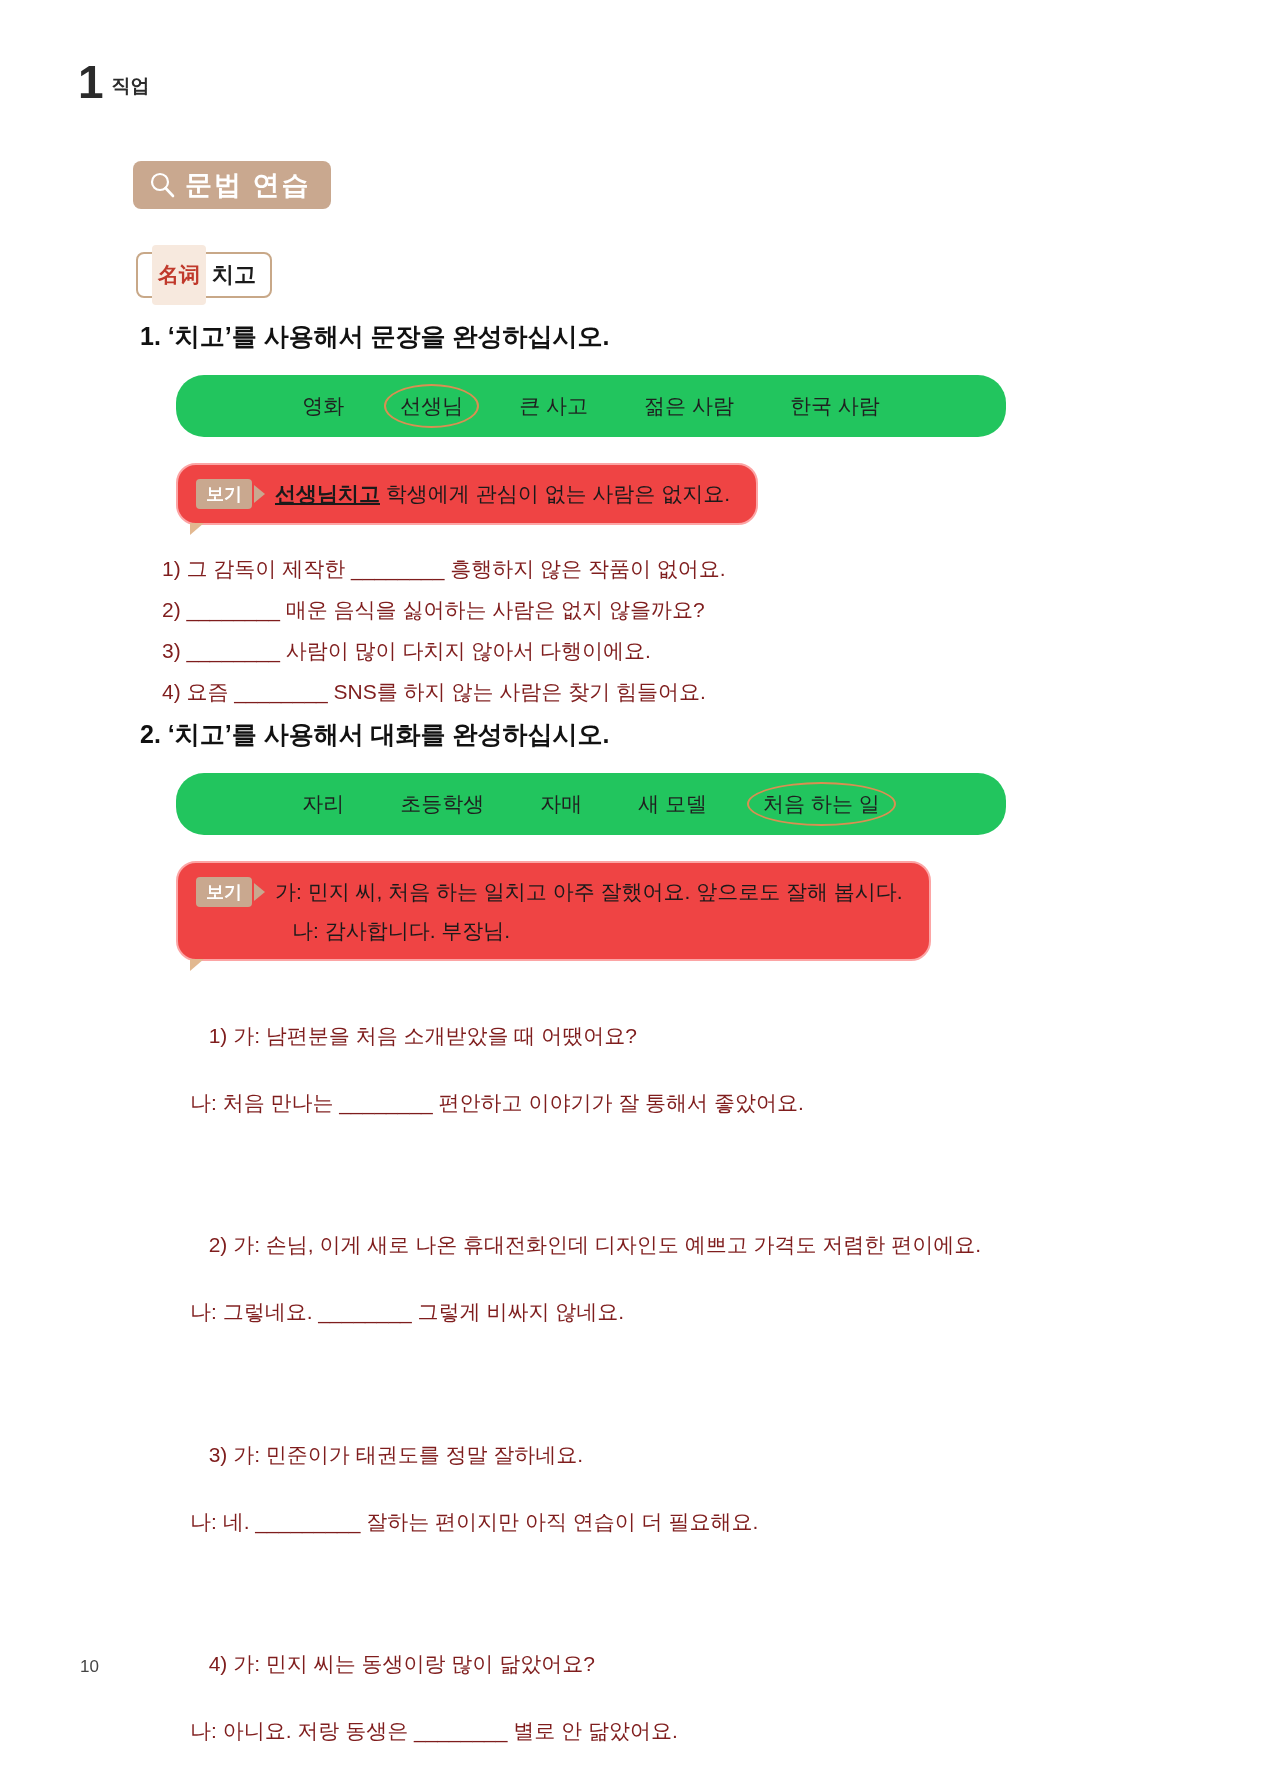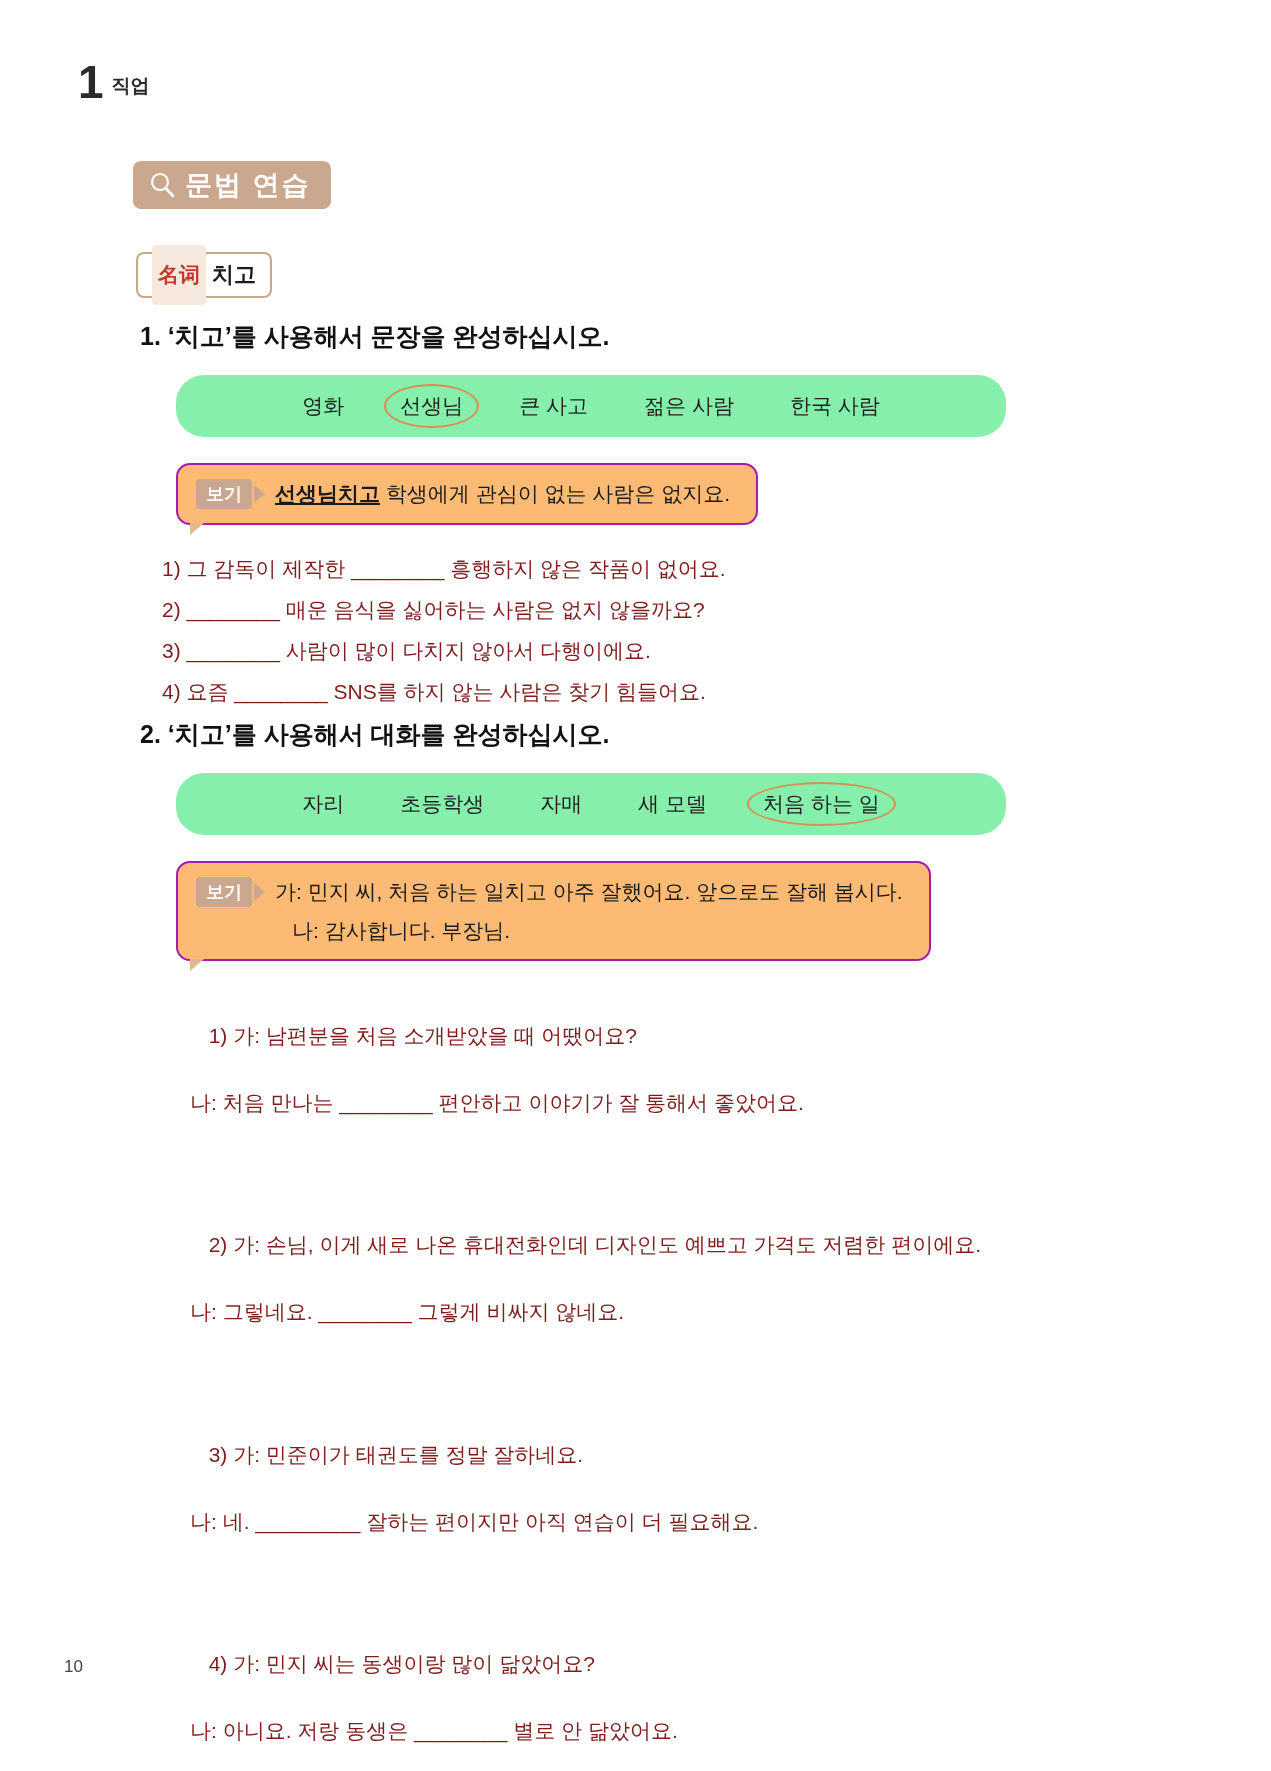--- a/index.html
+++ b/index.html
@@ -112,21 +112,21 @@
   #ex2 { top: 718px; }
 
   .ex-title {
     font-size: 25px;
     font-weight: bold;
     color: #111;
     margin: 0 0 22px 0;
   }
 
   .word-bank {
-    background: #86efac;
+    background: #22c55e;
     border-radius: 28px;
     height: 62px;
     display: flex;
     align-items: center;
     justify-content: center;
     gap: 0;
     margin-left: 36px;
     width: 830px;
   }
   .word-bank .wb-item {
@@ -145,25 +145,25 @@
     bottom: -8px;
     border: 2px solid #d98f52;
     border-radius: 50%;
   }
 
   
   .example-box {
     position: relative;
     margin-left: 36px;
     margin-top: 26px;
-    border: 2px solid #a21caf;
-    border-radius: 14px;
+    border: 2px solid #fca5a5;
+    border-radius: 20px;
     padding: 14px 26px 14px 18px;
     display: inline-block;
-    background: #fdba74;
+    background: #ef4444;
   }
   .example-tag {
     display: inline-block;
     background: #c9a88f;
     color: #fff;
     font-size: 18px;
     font-weight: bold;
     padding: 3px 10px;
     border-radius: 4px;
     vertical-align: middle;
@@ -218,21 +218,21 @@
     line-height: 1.6;
     margin-bottom: 8px;
   }
   .q-list .sub {
     display: block;
     margin-left: 28px;
   }
 
   .page-number {
     position: absolute;
-    left: 64px;
+    left: 80px;
     top: 1657px;
     font-size: 17px;
     color: #444;
   }
 </style>
 </head>
 <body>
 
 <div class="page">
 

